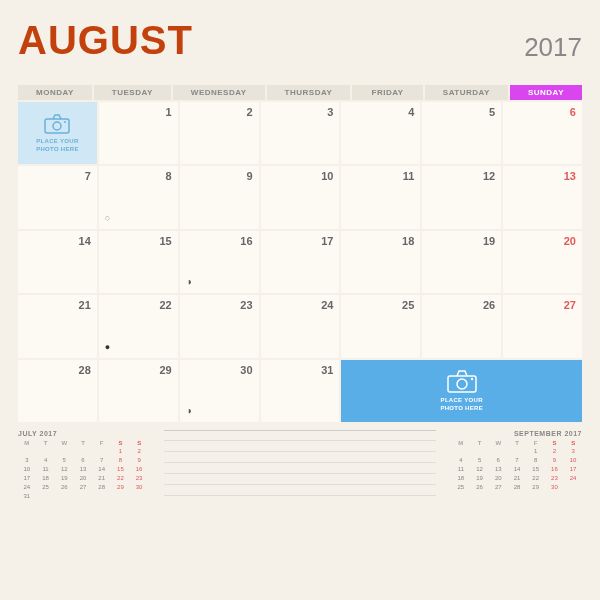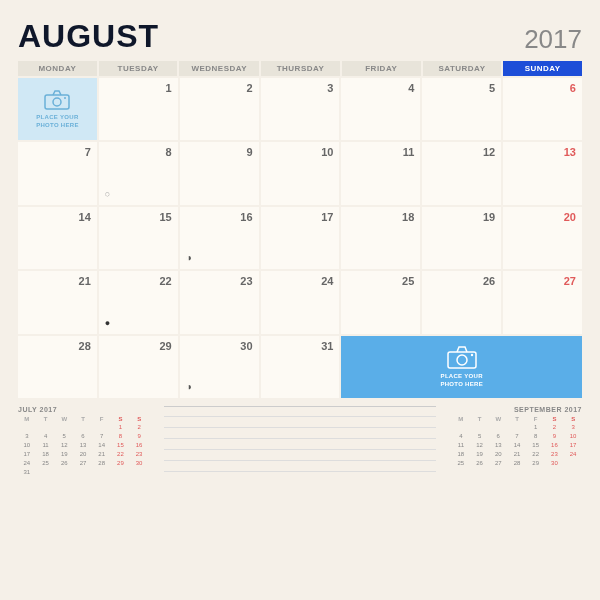--- a/index.html
+++ b/index.html
@@ -16,23 +16,23 @@
       background: #f5f0e8;
       padding: 18px 18px 10px 18px;
     }
     .header {
       display: flex;
       justify-content: space-between;
       align-items: flex-end;
       margin-bottom: 6px;
     }
     .header-month {
-      font-size: 32px;
+      font-size: 40px;
       font-weight: 900;
-      color: #0f172a;
+      color: #c2410c;
       letter-spacing: 1px;
       text-transform: uppercase;
       text-align: right;
     }
     .header-year {
       font-size: 26px;
       font-weight: 400;
       color: #888;
     }
     .day-headers {
@@ -40,26 +40,27 @@
       grid-template-columns: repeat(7, 1fr);
       gap: 2px;
       margin-bottom: 2px;
     }
     .day-header {
       background: #e8e4da;
       text-align: center;
       font-size: 8px;
       font-weight: 700;
       color: #888;
-      padding: 3px 12px;
+      padding: 3px 18px;
       text-transform: uppercase;
       letter-spacing: 0.5px;
+      margin-top: 16px;
     }
     .day-header.sunday {
-      background: #1d4ed8;
+      background: #d946ef;
       color: #fff;
     }
     .calendar-grid {
       display: grid;
       grid-template-columns: repeat(7, 1fr);
       grid-template-rows: repeat(5, 1fr);
       gap: 2px;
       height: 320px;
     }
     .day-cell {

